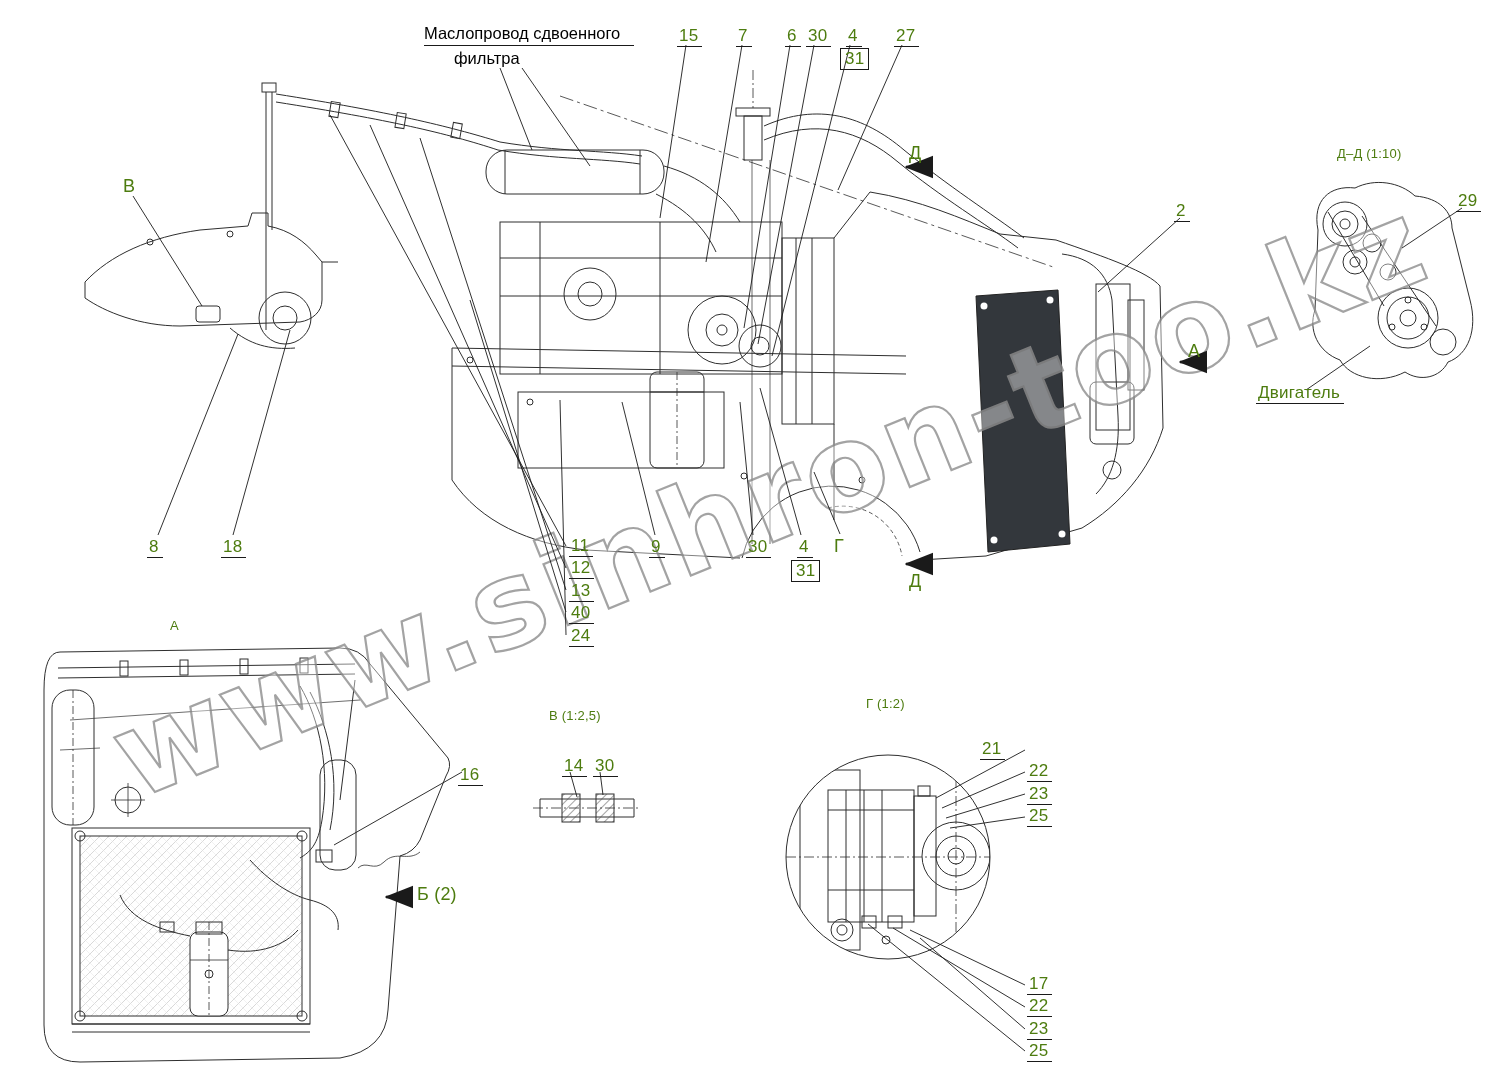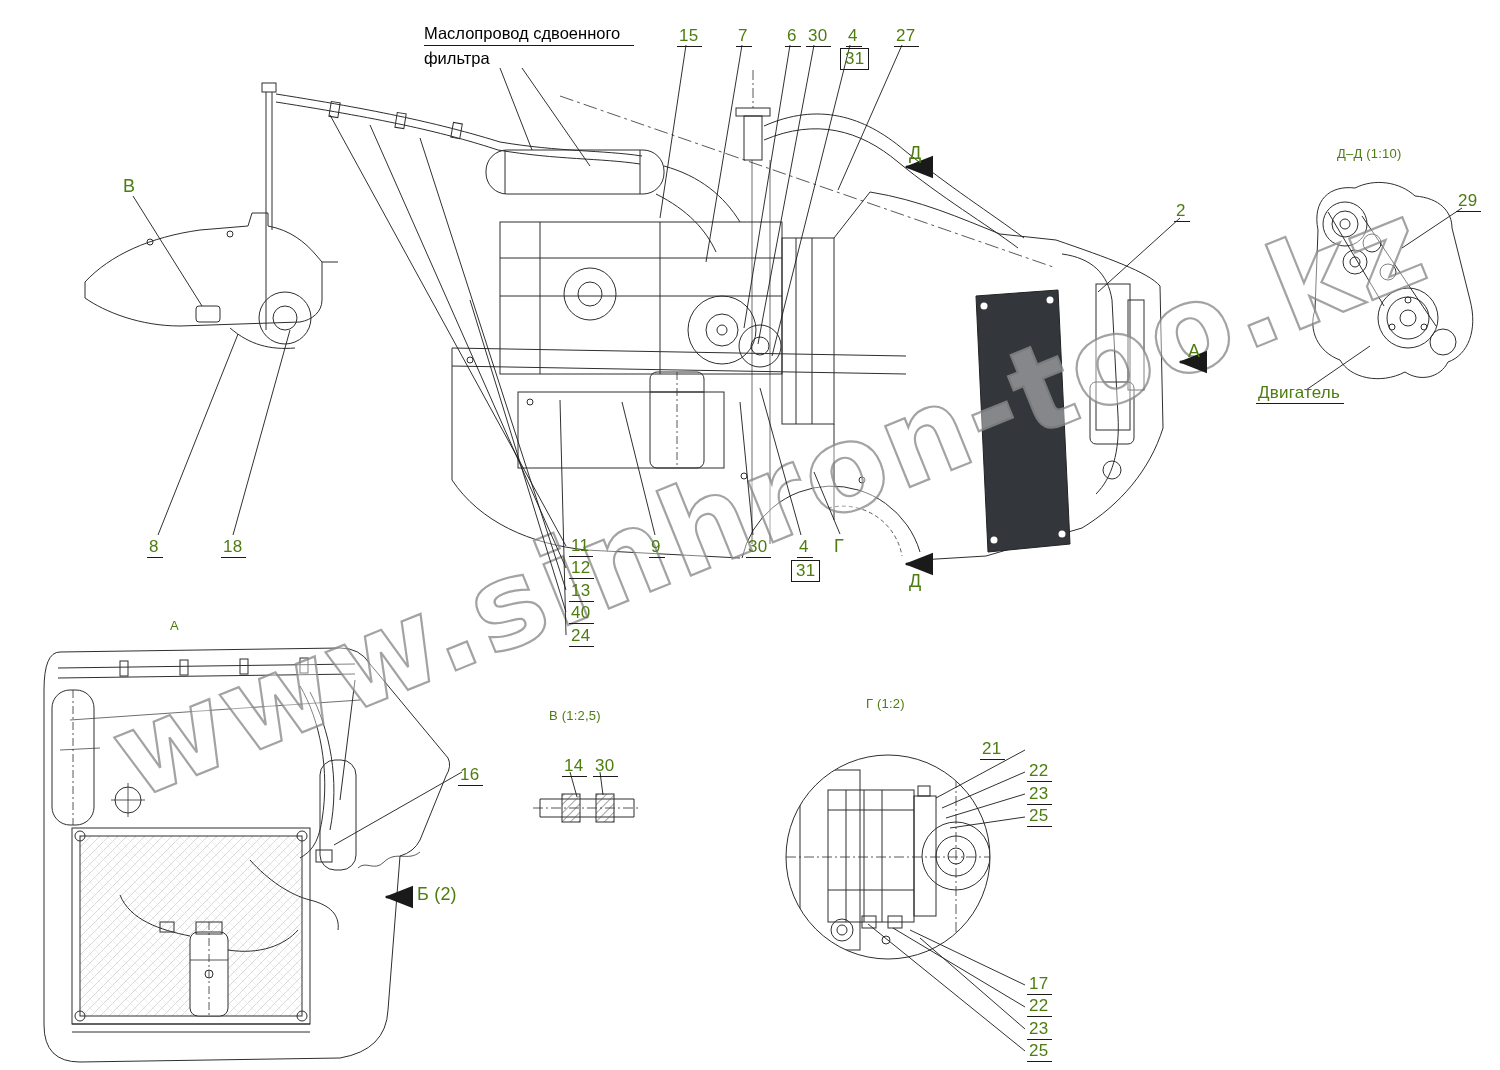--- a/index.html
+++ b/index.html
@@ -14,21 +14,21 @@
     position:absolute; font-size:17px; line-height:1.12; color:#4d7c0f;
     white-space:nowrap; letter-spacing:.2px;
   }
   .underline { border-bottom:1.3px solid #1a1a1a; padding:0 4px 1px 2px; }
   .box { border:1.3px solid #1a1a1a; padding:0 4px 1px 4px; }
   .view-title { font-size:13px; }
   .section-mark { font-size:18px; }
   .part-label { font-size:17px; }
   #title-note { position:absolute; left:424px; top:24px; font-size:16.5px; color:#000000; }
   #title-note .tline1 { border-bottom:1.2px solid #1a1a1a; padding:0 14px 2px 0; display:inline-block; }
-  #title-note .tline2 { padding-top:3px; }
+  #title-note .tline2 { padding-top:3px;margin-left:30px; }
 </style>
 </head>
 <body>
 
 <div id="stage">
 
   <svg id="artwork" width="1500" height="1070" viewBox="0 0 1500 1070" xmlns="http://www.w3.org/2000/svg">
     <defs>
       <marker id="arr" viewBox="0 0 10 8" markerWidth="11" markerHeight="9" refX="9.5" refY="4" orient="auto">
         <path d="M0,0 L10,4 L0,8 Z" fill="#1a1a1a"></path>

